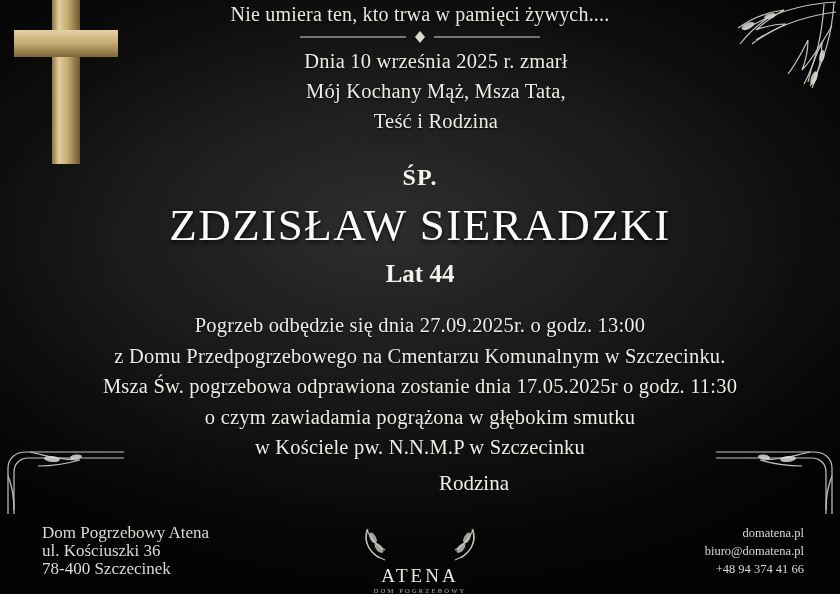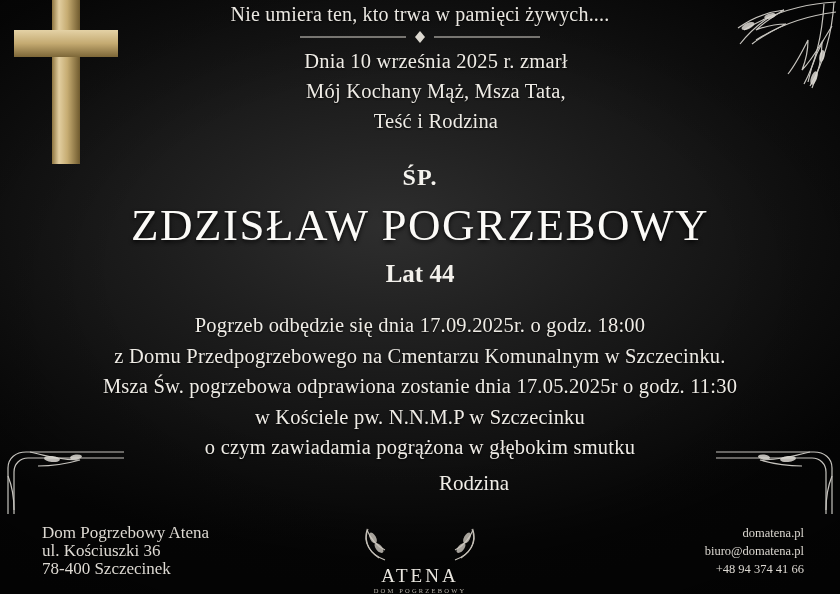--- a/index.html
+++ b/index.html
@@ -253,30 +253,30 @@
     </div>
 
     <div class="intro">
       <div class="line">Dnia 10 września 2025 r. zmarł</div>
       <div class="line">Mój Kochany Mąż, Msza Tata,</div>
       <div class="line">Teść i Rodzina</div>
     </div>
 
     <div class="sp">ŚP.</div>
 
-    <div class="name">ZDZISŁAW POGRZEBOWY</div>
+    <div class="name">ZDZISŁAW SIERADZKI</div>
 
     <div class="age">Lat 44</div>
 
     <div class="para">
-      <div class="line">Pogrzeb odbędzie się dnia 17.09.2025r. o godz. 18:00</div>
+      <div class="line">Pogrzeb odbędzie się dnia 27.09.2025r. o godz. 13:00</div>
       <div class="line">z Domu Przedpogrzebowego na Cmentarzu Komunalnym w Szczecinku.</div>
       <div class="line">Msza Św. pogrzebowa odprawiona zostanie dnia 17.05.2025r o godz. 11:30</div>
+      <div class="line">o czym zawiadamia pogrążona w głębokim smutku</div>
       <div class="line">w Kościele pw. N.N.M.P w Szczecinku</div>
-      <div class="line">o czym zawiadamia pogrążona w głębokim smutku</div>
     </div>
 
     <div class="signature">Rodzina</div>
   </div>
 
   <div class="footer">
     <div class="footer-left">
       <div>Dom Pogrzebowy Atena</div>
       <div>ul. Kościuszki 36</div>
       <div>78-400 Szczecinek</div>

